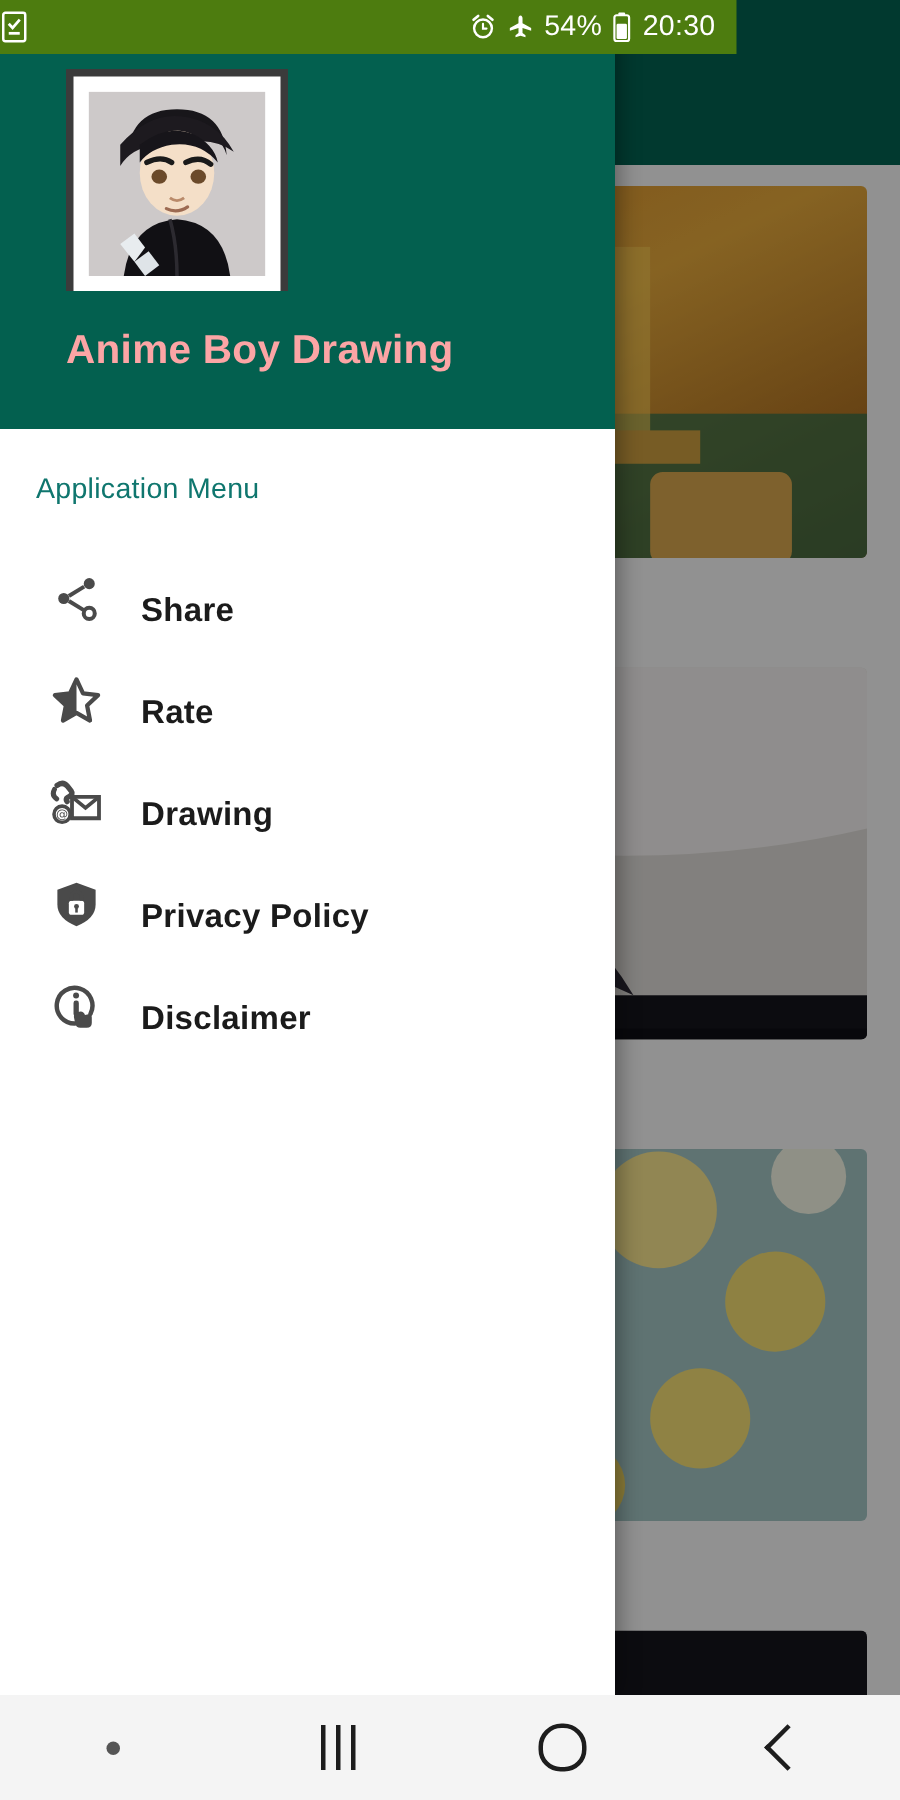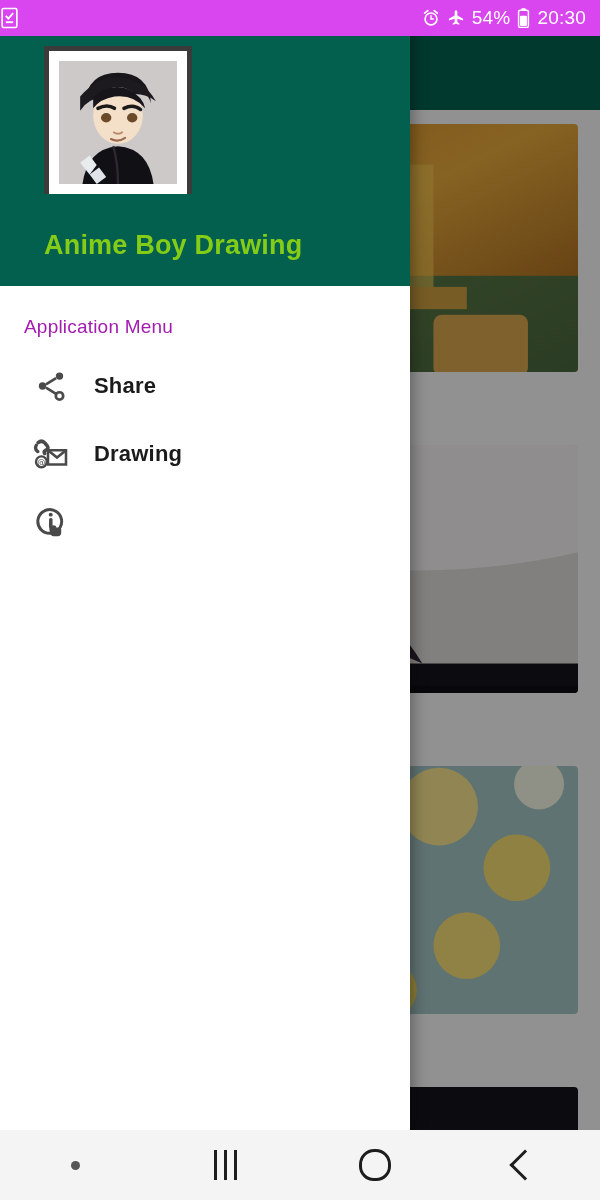--- a/index.html
+++ b/index.html
@@ -85,57 +85,57 @@
     background:#ffffff;
     padding:10px;
   }
   .app-icon-art {
     width:118px; height:123px;
     overflow:hidden;
     position:relative;
   }
   .app-icon-art svg { display:block; width:100%; height:100%; }
   .app-title {
-    margin-top:36px;
-    color:#84cc16;
+    margin-top:24px;
+    color:#fca5a5;
     font-size:27px;
     font-weight:bold;
     letter-spacing:.2px;
   }
   #menu-section-label {
-    color:#a21caf;
+    color:#0f766e;
     font-size:19px;
     padding:30px 0 0 24px;
     letter-spacing:.2px;
   }
   #menu-list { padding-top:14px; }
   .menu-item {
-    display:flex; align-items:center;
+    display:flex; align-items:flex-end;
     height:68px;
     padding-left:30px;
     cursor:pointer;
   }
   .menu-icon {
     width:42px; height:42px;
     display:flex; align-items:center; justify-content:center;
     flex:0 0 42px;
   }
   .menu-icon svg { display:block; }
   .menu-label {
     margin-left:22px;
     font-size:22px;
     font-weight:bold;
     color:#1b1b1b;
     letter-spacing:.2px;
   }
 
   
   #statusbar {
-    position:absolute; left:0; top:0; width:600px; height:36px;
-    background:#d946ef;
+    position:absolute; left:0; top:0; width:491px; height:36px;
+    background:#4d7c0f;
     display:flex; align-items:center;
     padding:0 14px 0 0;
     z-index:40;
   }
   #sb-left { display:flex; align-items:center; gap:8px; }
   #sb-right {
     margin-left:auto;
     display:flex; align-items:center; gap:7px;
     color:#ffffff; font-size:19px;
   }
@@ -303,46 +303,73 @@
             <circle cx="18" cy="5" r="2.6" fill="#4a4a4a" stroke="none"></circle>
             <circle cx="18" cy="19" r="2.6" fill="none"></circle>
             <circle cx="6" cy="12" r="2.6" fill="#4a4a4a" stroke="none"></circle>
             <line x1="8.4" y1="10.8" x2="15.6" y2="6.4"></line>
             <line x1="8.4" y1="13.2" x2="15.6" y2="17.6"></line>
           </svg>
         </span>
         <span class="menu-label">Share</span>
       </div>
 
+      <div class="menu-item">
+        <span class="menu-icon">
+          <svg width="36" height="36" viewBox="0 0 24 24">
+            <defs>
+                <clipPath id="halfclip">
+                  <rect x="0" y="0" width="12" height="24"></rect>
+                </clipPath>
+              </defs>
+            <path d="M12 2.6 l2.9 6.2 6.7.8 -4.9 4.6 1.3 6.7 -6-3.4 -6 3.4 1.3-6.7 -4.9-4.6 6.7-.8z" fill="none" stroke="#4a4a4a" stroke-width="1.9" stroke-linejoin="round"></path>
+            <path d="M12 2.6 l2.9 6.2 6.7.8 -4.9 4.6 1.3 6.7 -6-3.4 -6 3.4 1.3-6.7 -4.9-4.6 6.7-.8z" fill="#4a4a4a" clip-path="url(#halfclip)"></path>
+          </svg>
+        </span>
+        <span class="menu-label">Rate</span>
+      </div>
 
 
       <div class="menu-item">
         <span class="menu-icon">
           <svg width="36" height="36" viewBox="0 0 24 24">
             <path d="M3.4 4.4 q2.6 -2 4.6 .4 l1.6 2 q1 1.4 -.6 2.4 l-1 .6 q-1 .6 -.2 1.8" stroke="#4a4a4a" stroke-width="2.4" fill="none" stroke-linecap="round"></path>
             <path d="M2.2 6.2 q-1.4 2.6 1 4.2" stroke="#4a4a4a" stroke-width="2.2" fill="none" stroke-linecap="round"></path>
             <path d="M10 9.5 L22 9.5 L22 19 L10 19 Z" fill="none" stroke="#4a4a4a" stroke-width="1.7"></path>
             <path d="M10 9.5 L16 14.4 L22 9.5" fill="none" stroke="#4a4a4a" stroke-width="1.7"></path>
             <circle cx="5.6" cy="17.2" r="3.6" fill="none" stroke="#4a4a4a" stroke-width="1.6"></circle>
             <text x="5.6" y="19.1" font-size="5.4" fill="#4a4a4a" text-anchor="middle" font-family="DejaVu Sans, sans-serif">@</text>
           </svg>
         </span>
         <span class="menu-label">Drawing</span>
       </div>
 
+      <div class="menu-item">
+        <span class="menu-icon">
+          <svg width="34" height="34" viewBox="0 0 24 24">
+            <path d="M12 1.8 L21 5 v7 q0 6.6 -9 10.2 Q3 18.6 3 12 V5 z" fill="#4a4a4a"></path>
+            <rect x="8.4" y="10.2" width="7.2" height="6.6" rx="1.2" fill="#ffffff"></rect>
+            <path d="M9.6 10.2 V8.4 q0 -2.4 2.4 -2.4 q2.4 0 2.4 2.4 v1.8" fill="none" stroke="#4a4a4a" stroke-width="1.7"></path>
+            <circle cx="12" cy="12.9" r="1.15" fill="#4a4a4a"></circle>
+            <rect x="11.4" y="13.4" width="1.2" height="2.4" fill="#4a4a4a"></rect>
+          </svg>
+        </span>
+        <span class="menu-label">Privacy Policy</span>
+      </div>
 
       <div class="menu-item">
         <span class="menu-icon">
           <svg width="34" height="34" viewBox="0 0 24 24">
             <path d="M18.6 15.4 A8.4 8.4 0 1 0 11.4 20" fill="none" stroke="#4a4a4a" stroke-width="2.1" stroke-linecap="round"></path>
             <circle cx="11.8" cy="6.8" r="1.4" fill="#4a4a4a"></circle>
             <rect x="10.6" y="9.2" width="2.5" height="7.4" rx="1.1" fill="#4a4a4a"></rect>
             <path d="M12.6 14.6 q2.6 -1 3.4 1.4 l1.6 -.4 q1.6 -.2 1.6 1.6 v2.6 q0 2.2 -2.4 2.2 h-3 q-2 0 -2.4 -2 l-.6 -3 q-.2 -1.6 1.8 -2.4 z" fill="#4a4a4a"></path>
           </svg>
         </span>
+        <span class="menu-label">Disclaimer</span>
       </div>
 
     </div>
   </div>
 
   <div id="statusbar">
     <div id="sb-left">
       <span>
         <svg width="19" height="22" viewBox="0 0 20 24">
           <rect x="2" y="1.6" width="16" height="20.8" rx="1.6" fill="none" stroke="#ffffff" stroke-width="1.8"></rect>

